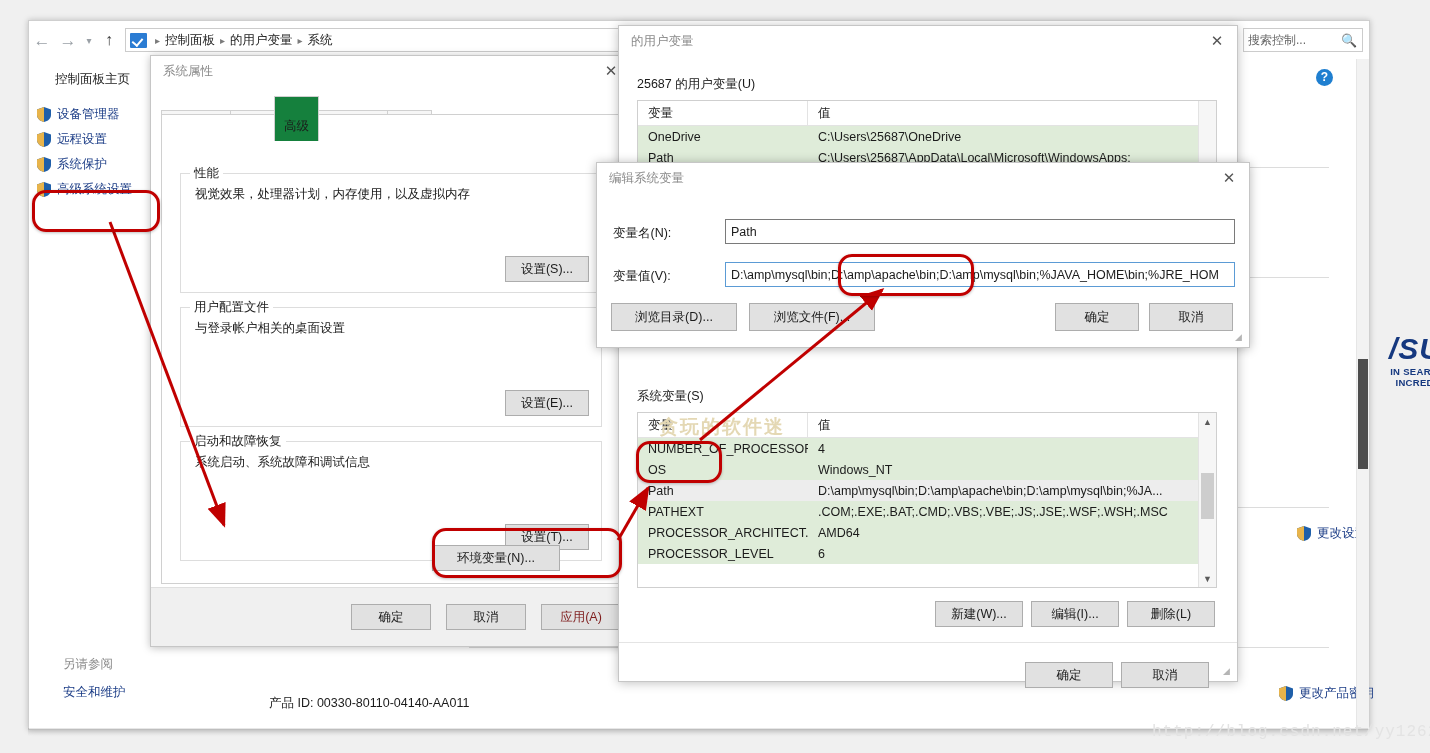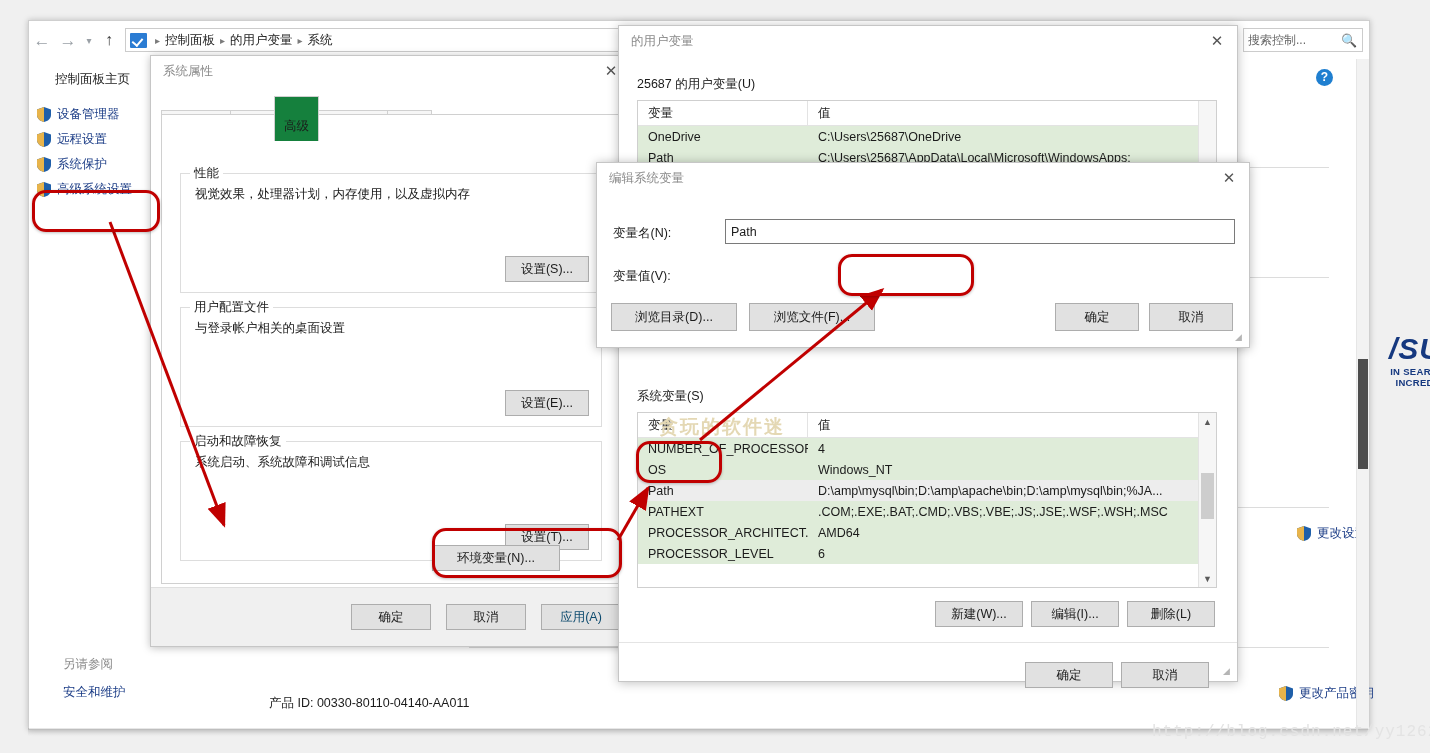--- a/index.html
+++ b/index.html
@@ -253,21 +253,21 @@
   .btn {
     border: 1px solid #adadad;
     background: #e1e1e1;
     font-size: 12.5px; color: #1b1b1b;
     font-family: "Liberation Sans", sans-serif;
     text-align: center;
     box-sizing: border-box;
     line-height: 1;
     display: flex; align-items: center; justify-content: center;
   }
-  .btn.disabled { color: #0c4a6e; }
+  .btn.disabled { color: #7f1d1d; }
   .grp-btn {
     position: absolute; right: 12px; bottom: 10px;
     width: 84px; height: 26px;
   }
   .envbtn {
     position: absolute;
     left: 270px; bottom: 12px;
     width: 128px; height: 26px;
   }
   .sysprop-footer {
@@ -648,20 +648,21 @@
   </div>
 
   <div class="editdlg">
     <div class="dlg-title">编辑系统变量</div>
     <div class="dlg-close">✕</div>
 
     <div class="ed-label" style="top: 62px;">变量名(N):</div>
     <div class="ed-input" style="top: 56px;">Path</div>
 
     <div class="ed-label" style="top: 105px;">变量值(V):</div>
+    <div class="ed-input value" style="top: 99px;">D:\amp\mysql\bin;D:\amp\apache\bin;D:\amp\mysql\bin;%JAVA_HOME\bin;%JRE_HOM</div>
 
     <div class="btn ed-btn" style="left: 14px; top: 140px; width: 126px;">浏览目录(D)...</div>
     <div class="btn ed-btn" style="left: 152px; top: 140px; width: 126px;">浏览文件(F)...</div>
     <div class="btn ed-btn" style="left: 458px; top: 140px; width: 84px;">确定</div>
     <div class="btn ed-btn" style="left: 552px; top: 140px; width: 84px;">取消</div>
 
     <div class="resize-grip">◢</div>
   </div>
 
   <svg class="anno-svg">

